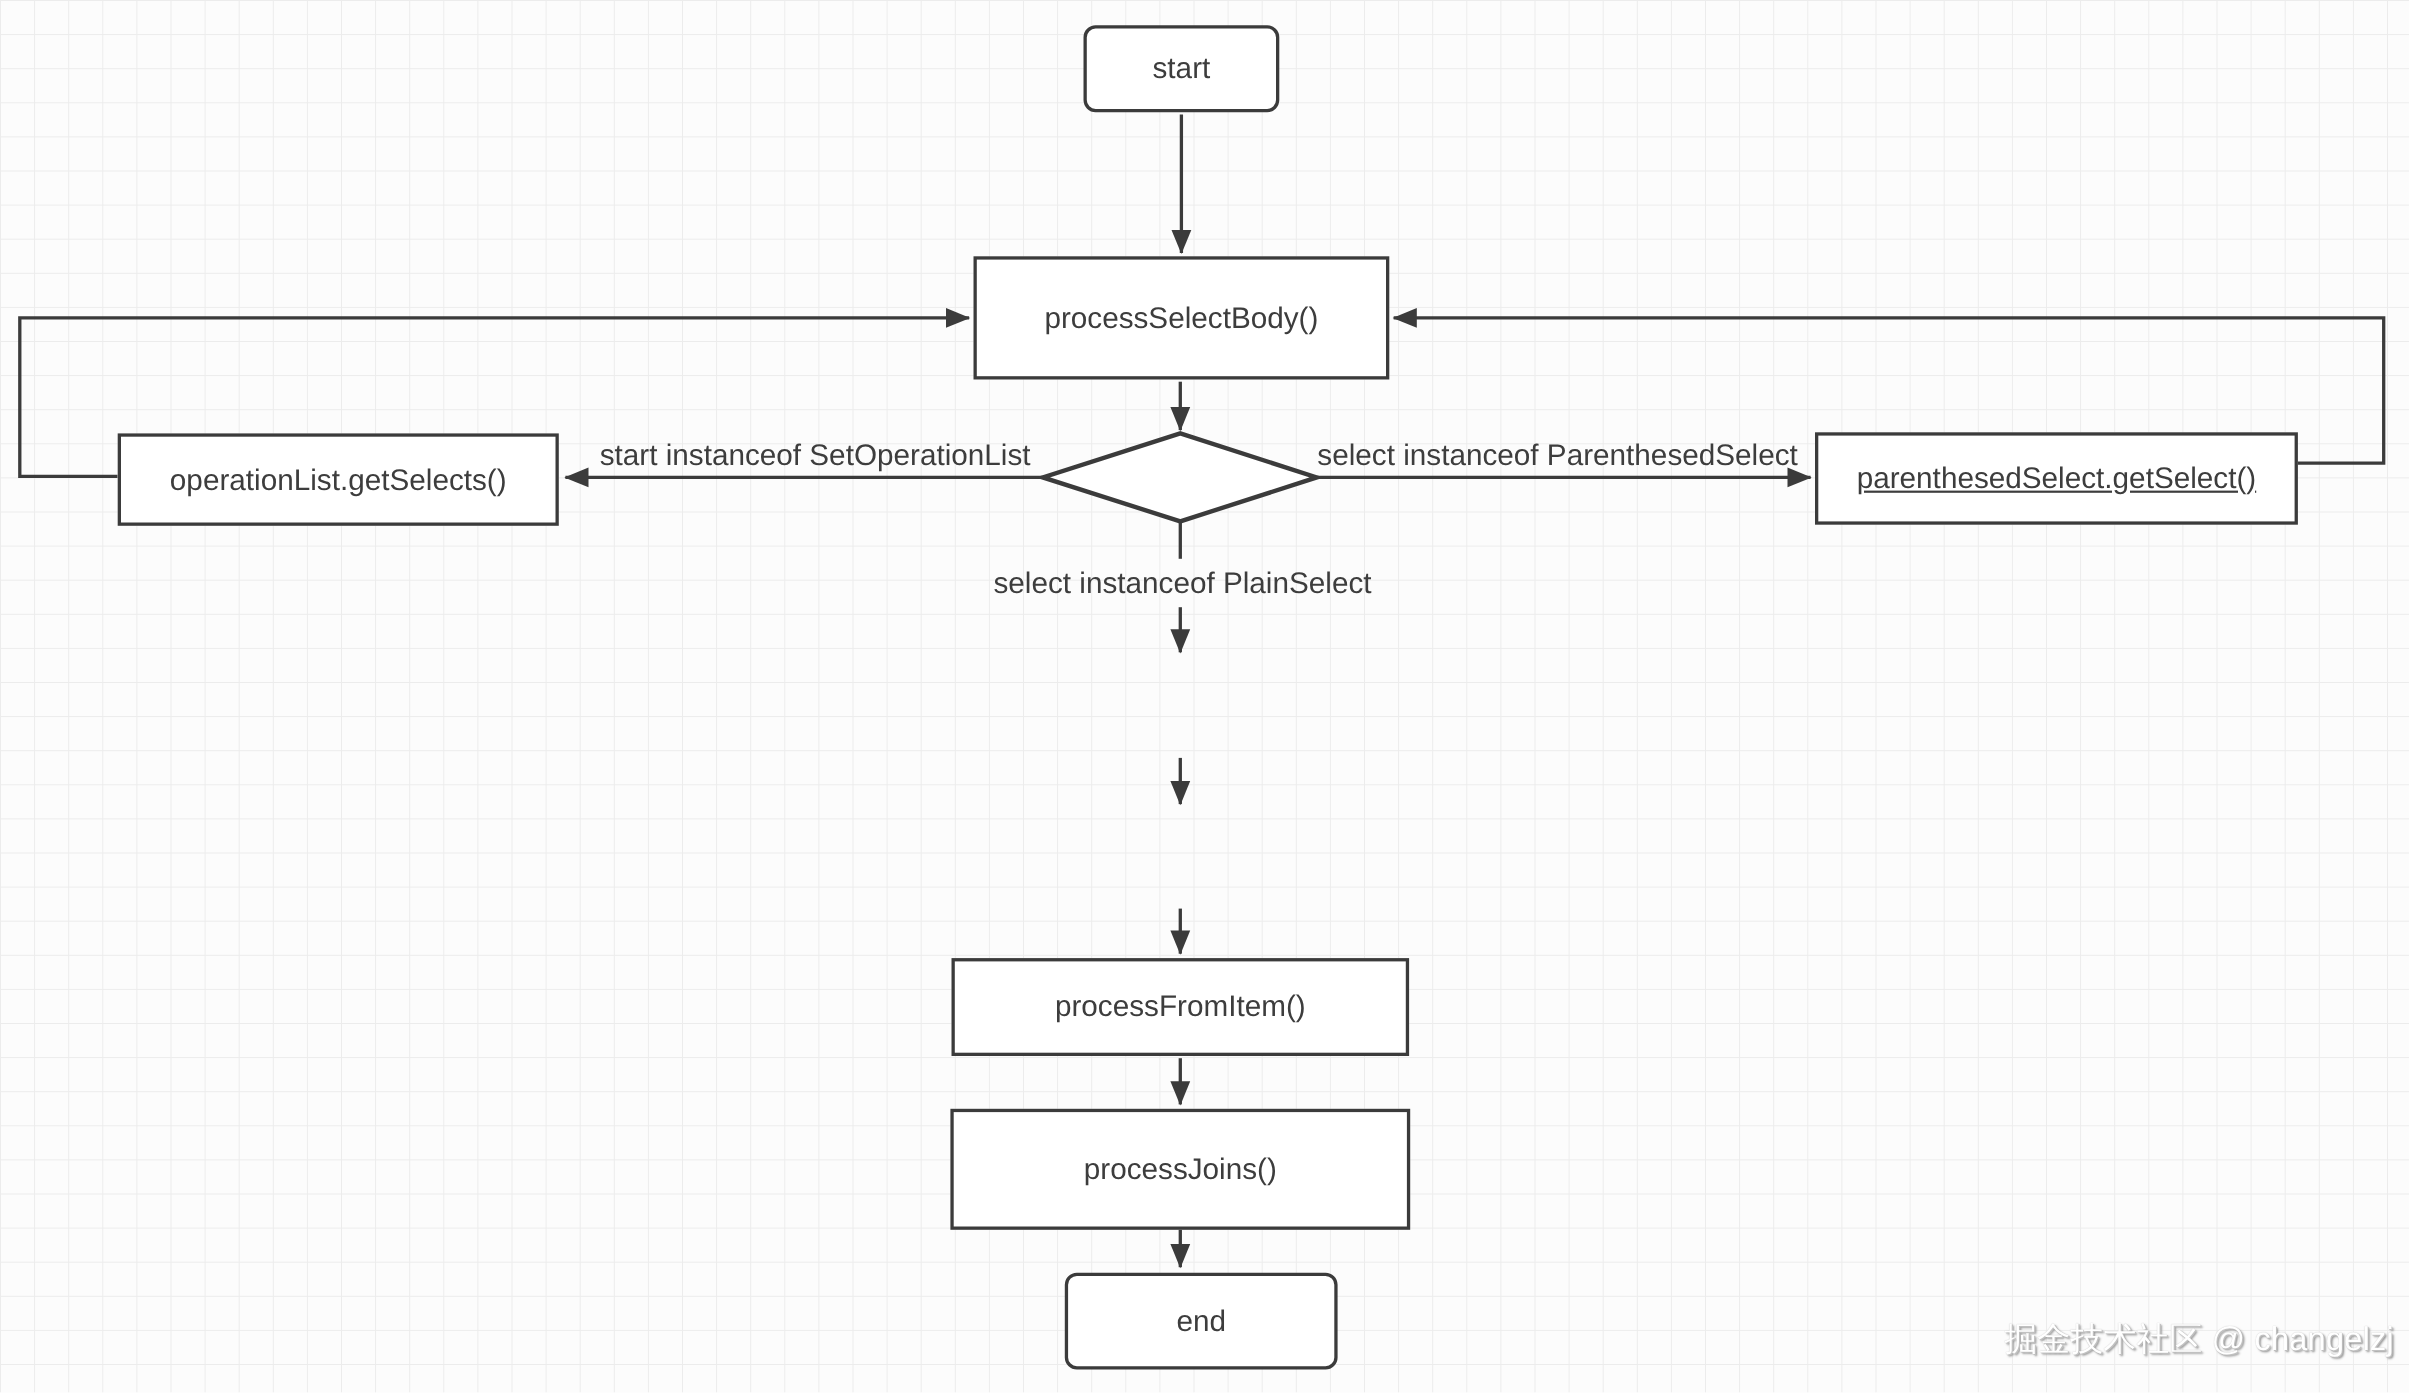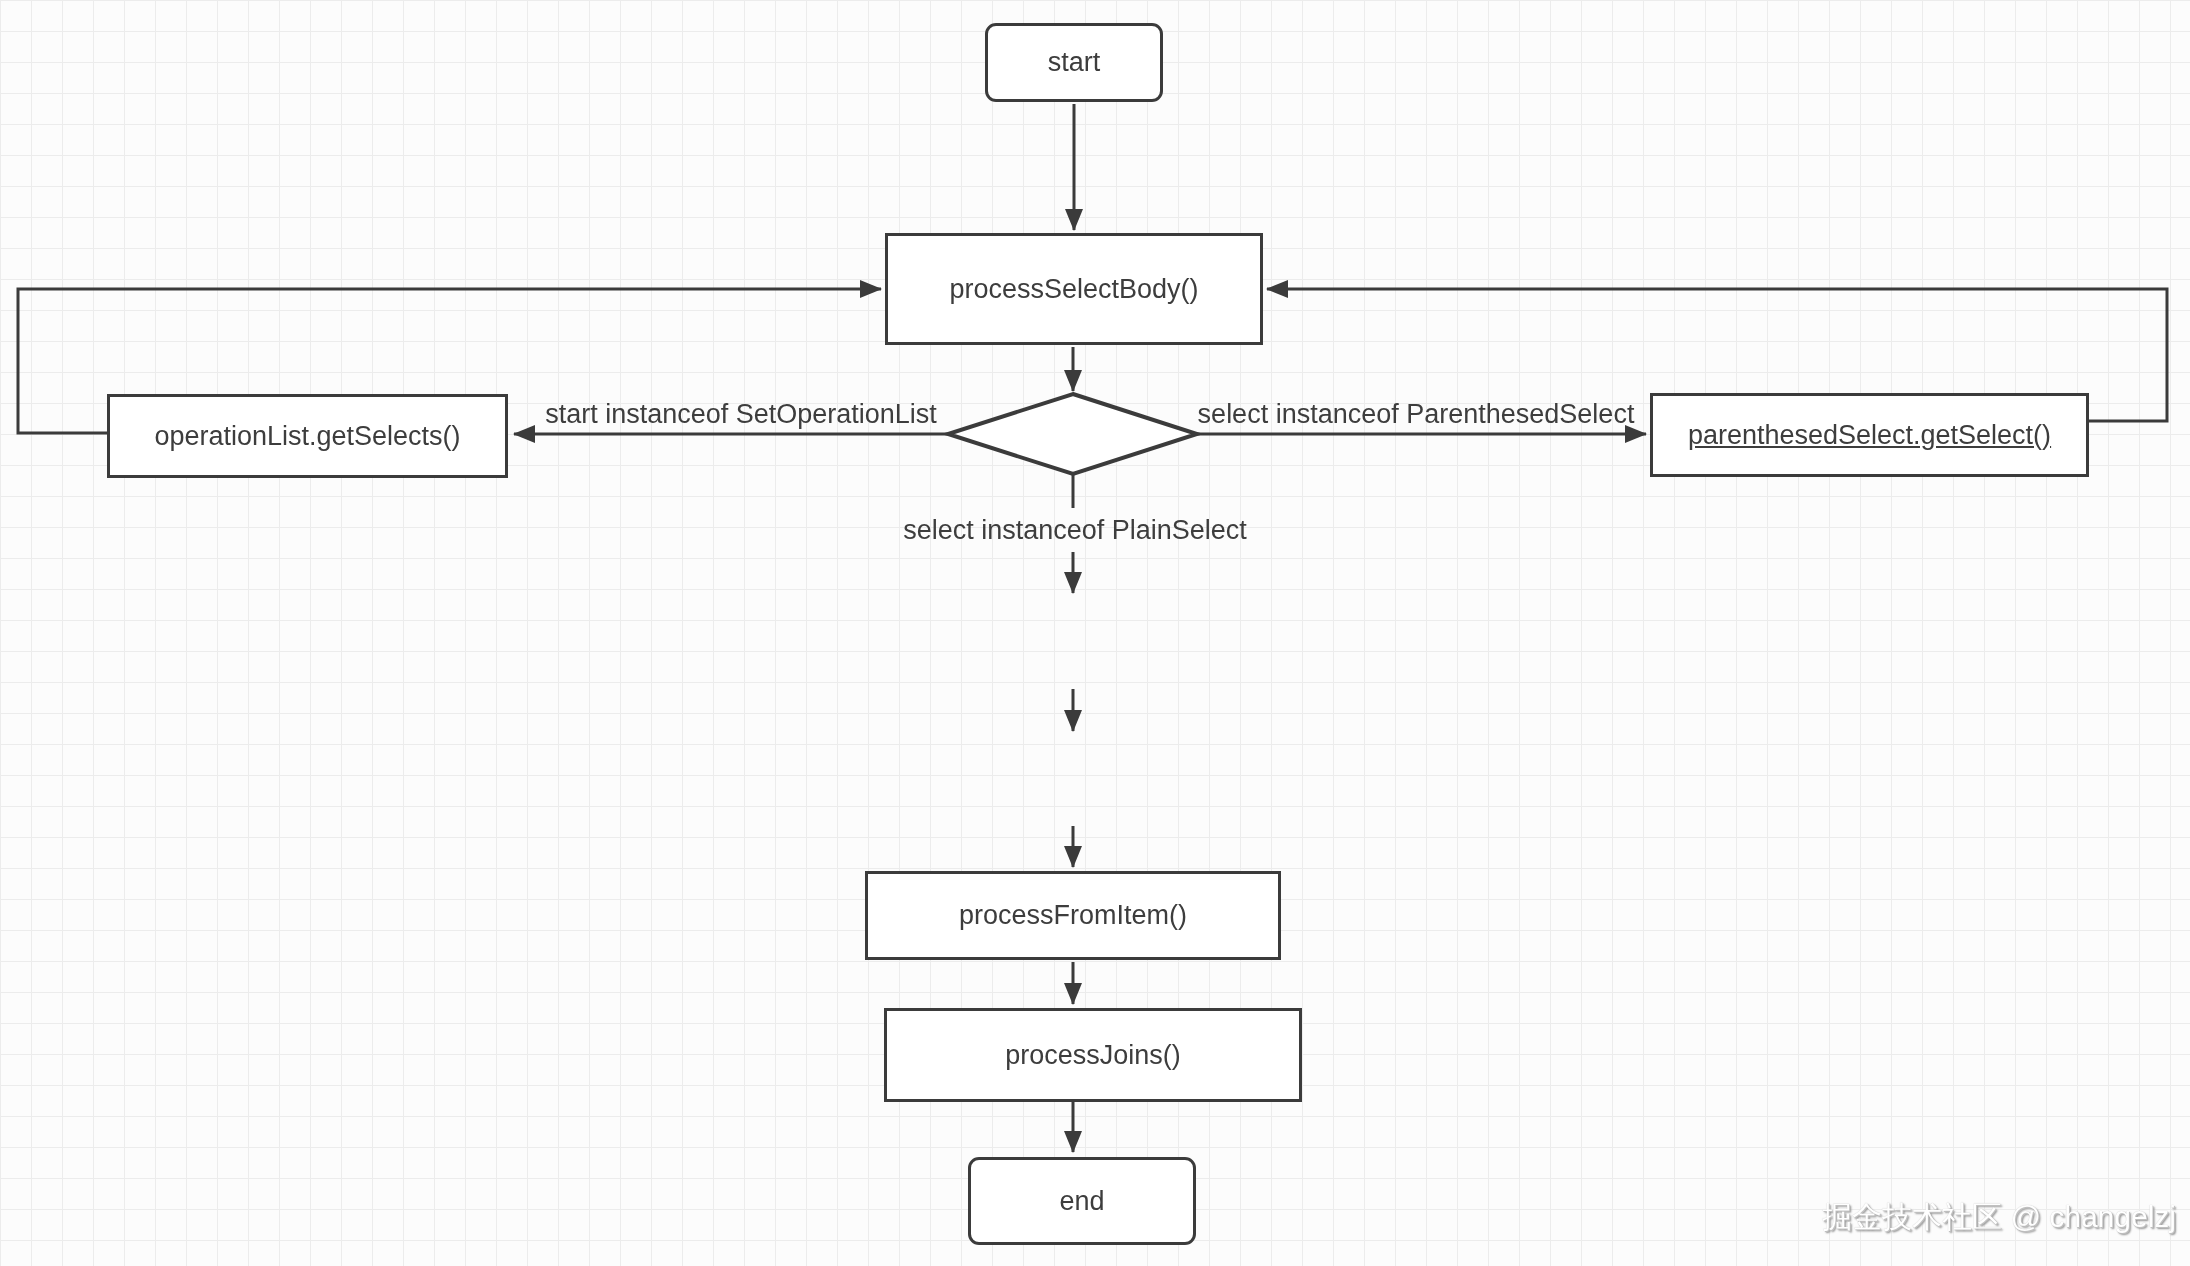--- a/index.html
+++ b/index.html
@@ -112,25 +112,25 @@
   <div class="node" style="left:1650px; top:393px; width:439px; height:84px;text-decoration:underline;">
     <span>parenthesedSelect.getSelect()</span>
   </div>
 
 
 
   <div class="node" style="left:865px; top:871px; width:416px; height:89px;">
     <span>processFromItem()</span>
   </div>
 
-  <div class="node" style="left:864px; top:1008px; width:418px; height:94px;margin-left:20px;">
+  <div class="node" style="left:864px; top:1008px; width:418px; height:110px;">
     <span>processJoins()</span>
   </div>
 
-  <div class="node rounded" style="left:968px; top:1157px; width:228px; height:88px;">
+  <div class="node rounded" style="left:968px; top:1157px; width:248px; height:88px;">
     <span>end</span>
   </div>
 
   <div class="edge-label" style="left:741px; top:398px;">start instanceof SetOperationList</div>
 
   <div class="edge-label" style="left:1416px; top:398px;">select instanceof ParenthesedSelect</div>
 
   <div class="edge-label" style="left:1075px; top:514px;">select instanceof PlainSelect</div>
 
   <div class="watermark">掘金技术社区 @ changelzj</div>

